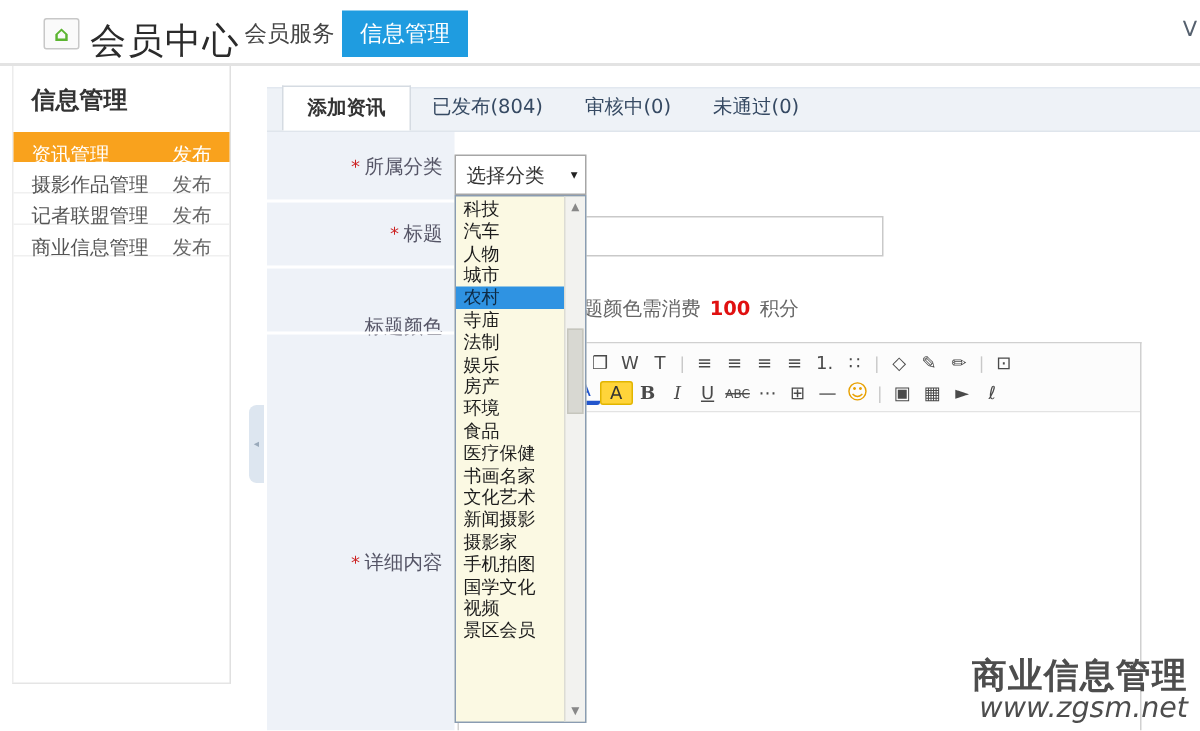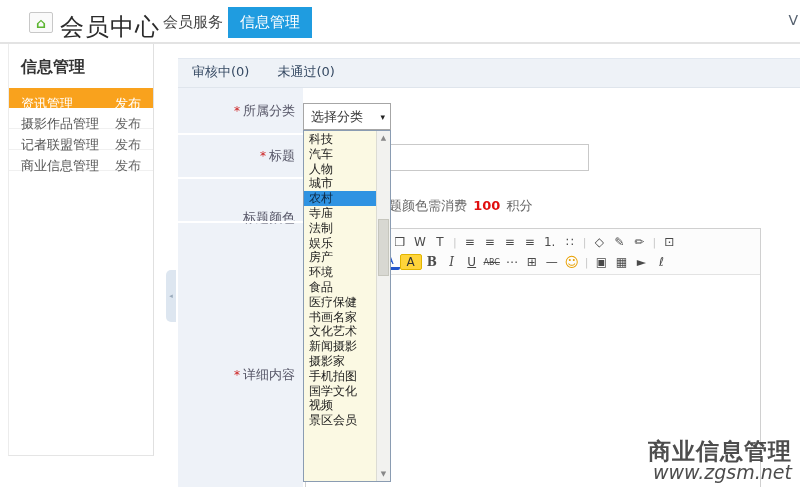--- a/index.html
+++ b/index.html
@@ -126,20 +126,22 @@
         <span class="action">发布</span>
       </div>
     </div>
 </div>
 
 <div class="collapse-handle">
   <span>◂</span>
 </div>
 
 <div class="tabbar" id="tabs">
+    <div class="tab active">添加资讯</div>
+    <div class="tab">已发布(804)</div>
     <div class="tab">审核中(0)</div>
     <div class="tab">未通过(0)</div>
   </div>
 
 <div class="label-panel">
   <div class="label-row" style="top:1px;height:44px;">
     <span class="req">*</span>
     <span>所属分类</span>
   </div>
   <div class="row-gap" style="top:45px;"></div>

